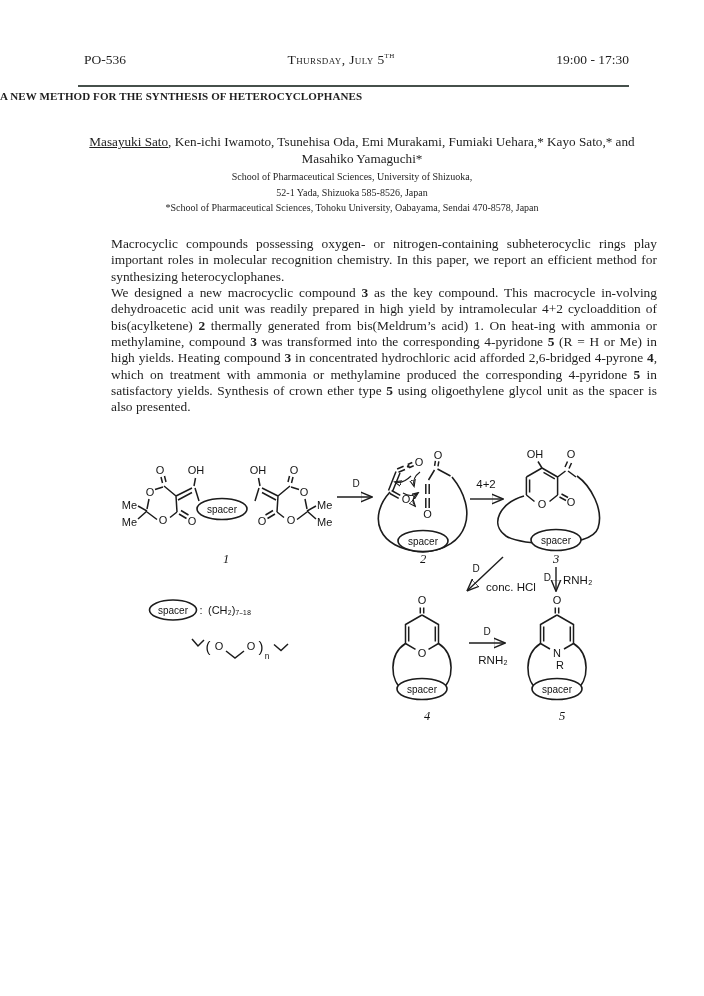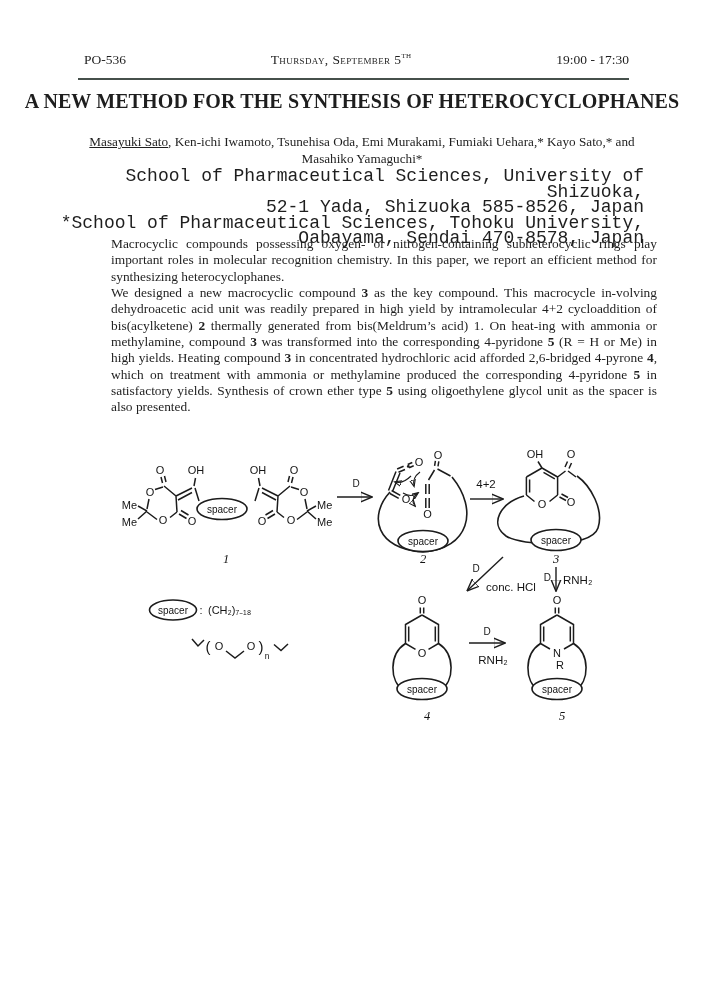--- a/index.html
+++ b/index.html
@@ -4,38 +4,38 @@
 <style>
   html,body{margin:0;padding:0;background:#ffffff;}
   .page{
     position:relative;width:704px;height:996px;background:#fff;
     font-family:"Liberation Serif",serif;color:#1e1e1e;overflow:hidden;
     outline:1px solid #ececec;
   }
   .header{
     position:absolute;top:49px;left:78px;width:551px;
     display:flex;justify-content:space-between;align-items:baseline;
-    border-bottom:2.5px solid #46504b;padding-bottom:10px;
+    border-bottom:2.5px solid #46504b;padding-bottom:17px;
     font-size:13.5px;
   }
   .header .left{padding-left:6px;}
   .header .date{font-variant:small-caps;letter-spacing:.4px;}
   .header .date sup{font-size:10px;font-variant:small-caps;}
   .title{
     position:absolute;top:90px;left:0;width:704px;margin:0;
-    text-align:center;font-size:20px;font-weight:bold;letter-spacing:.1px;
+    font-size:11px;font-weight:bold;letter-spacing:.1px;
   }
   .authors{
     position:absolute;top:126px;left:80px;width:548px;margin:8px;
     text-align:center;font-size:13.2px;line-height:16.5px;
   }
   .authors .u{text-decoration:underline;}
   .affils{
     position:absolute;top:169px;left:60px;width:584px;
-    text-align:right;font-size:18px;line-height:15.6px;font-family:Liberation Mono, monospace;
+    text-align:center;font-size:10px;line-height:15.6px;
   }
   .abstract{
     position:absolute;top:236px;left:84px;width:546px;
     font-size:13.4px;line-height:16.35px;text-align:justify;margin-left:27px;
   }
   .abstract p{margin:0;}
   .abstract b{font-weight:bold;}
   .scheme{position:absolute;left:80px;top:444px;width:560px;height:292px;}
   .scheme path,.scheme line,.scheme polyline,.scheme ellipse{stroke:#1c1c1c;fill:none;}
   .scheme .bond{stroke-width:1.5;}
@@ -53,21 +53,21 @@
   .scheme text.paren{font-size:15px;}
   .scheme text.subn{font-size:8.5px;}
 </style>
 </head>
 <body>
 
 <div class="page">
 
   <div class="header">
     <span class="left">PO-536</span>
-    <span class="date"><span>Thursday, September 5</span><sup>th</sup></span>
+    <span class="date"><span>Thursday, July 5</span><sup>th</sup></span>
     <span class="right">19:00 - 17:30</span>
   </div>
 
   <h1 class="title">A NEW METHOD FOR THE SYNTHESIS OF HETEROCYCLOPHANES</h1>
 
   <p class="authors"><span class="u">Masayuki Sato</span><span>, Ken-ichi Iwamoto, Tsunehisa Oda, Emi Murakami, Fumiaki Uehara,* Kayo Sato,* and Masahiko Yamaguchi*</span></p>
 
   <div class="affils">
     <div>School of Pharmaceutical Sciences, University of Shizuoka,</div>
     <div>52-1 Yada, Shizuoka 585-8526, Japan</div>

